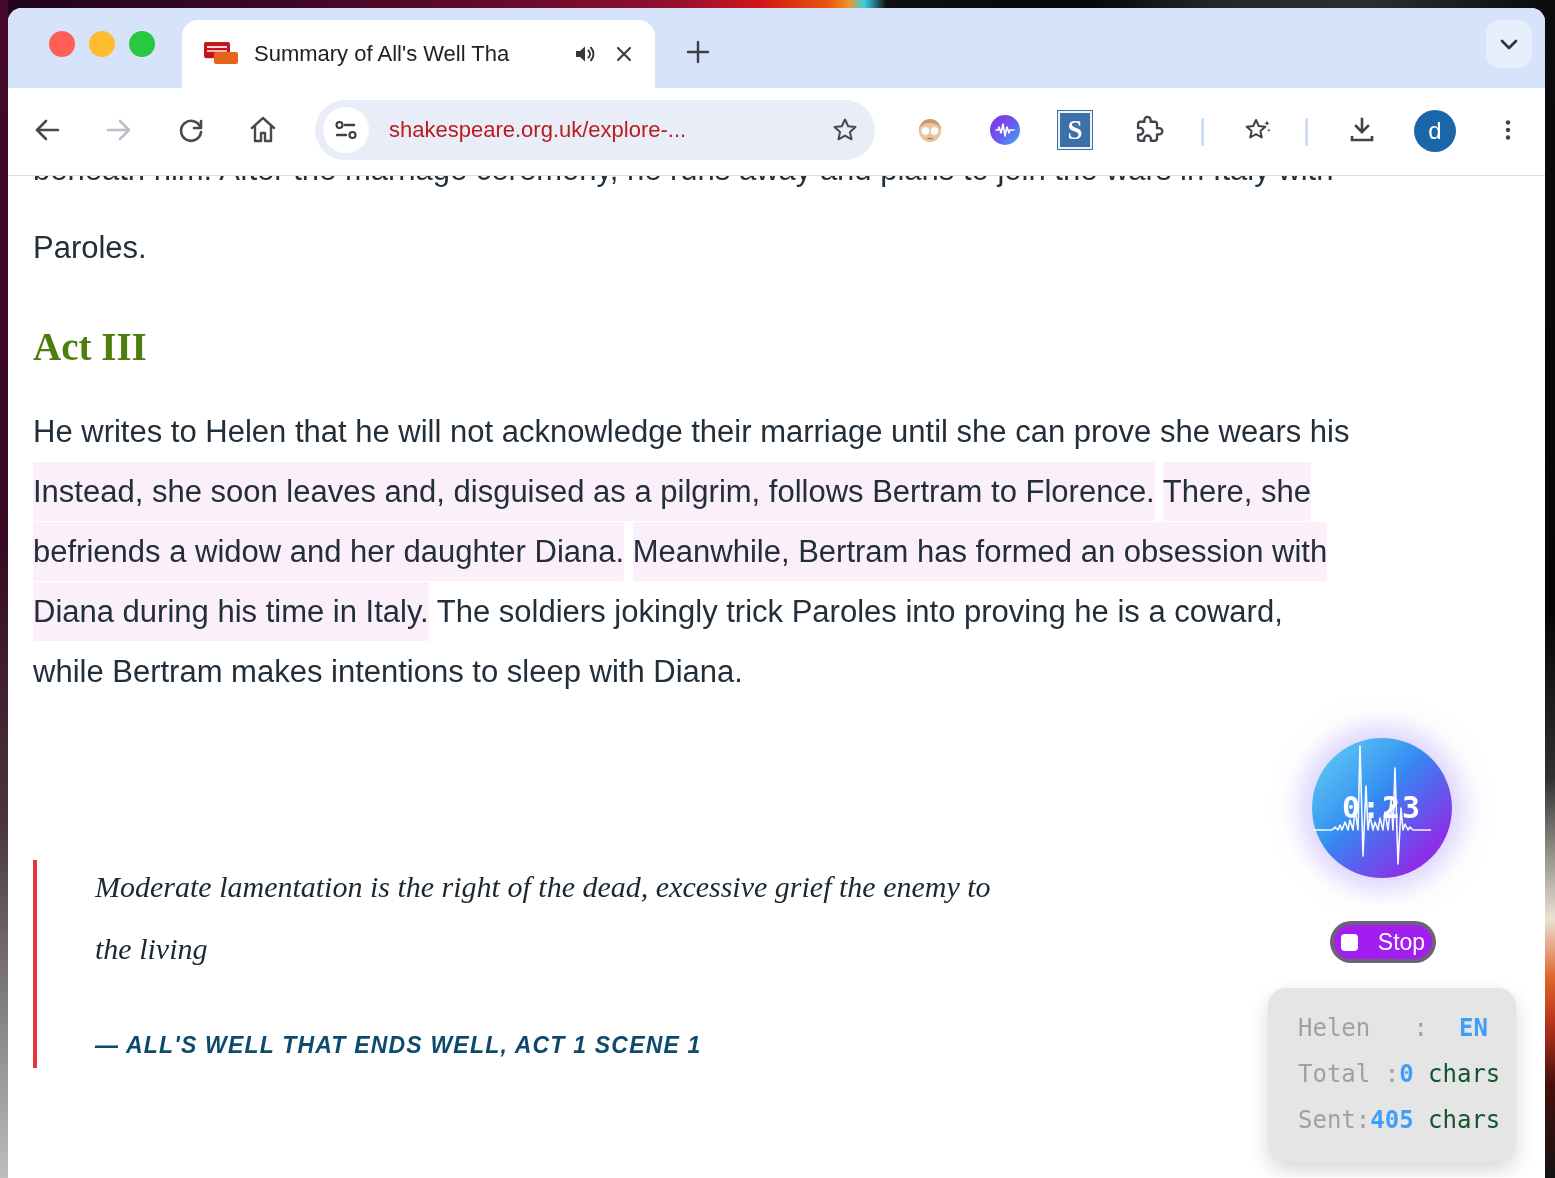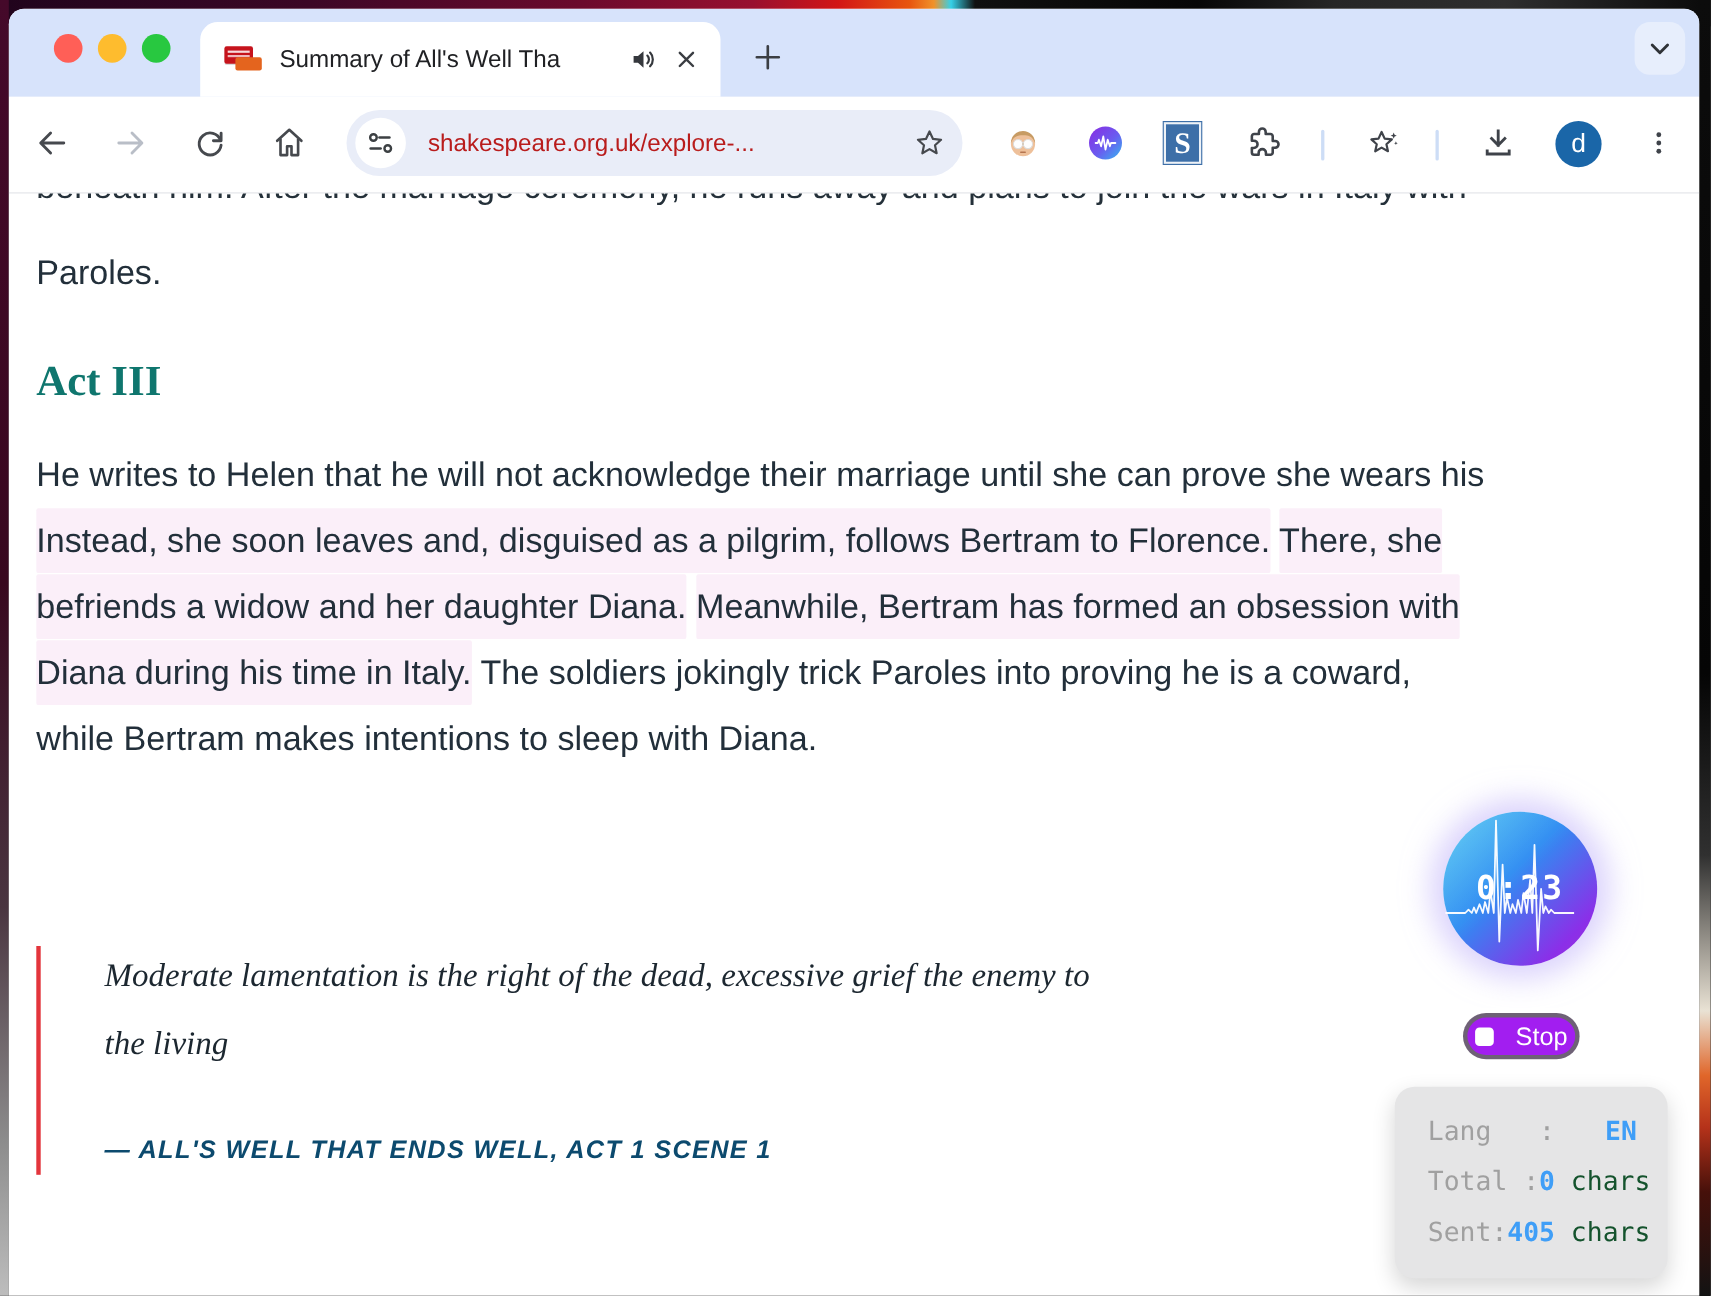--- a/index.html
+++ b/index.html
@@ -48,21 +48,21 @@
   .ext-sep { position:absolute; top:30px; width:3px; height:28px; background:#cdddf6; border-radius:2px; }
   .avatar { position:absolute; left:1406px; top:22px; width:42px; height:42px; border-radius:50%; background:#1a66a8; color:#fff; font-size:24px; display:flex; align-items:center; justify-content:center; }
   .sq-s { width:34px; height:38px; background:#3d6fa8; border:2px solid #eef2f7; outline:1px solid #3d6fa8; display:flex; align-items:center; justify-content:center;
     color:#fff; font-family:"Liberation Serif",serif; font-weight:bold; font-size:27px; }
 
   
   .content { position:relative; height:1001px; background:#fff; overflow:hidden;
     color:#222f3a; font-size:31px; }
   .clipped-line { position:absolute; left:25px; top:-27px; line-height:42px; white-space:nowrap; color:#243039; }
   .paroles { position:absolute; left:25px; top:30px;margin-top:24px; }
-  .act-heading { position:absolute; left:25px; top:148px; font-family:"Liberation Serif",serif; font-weight:bold; font-size:39px; color:#0f766e; }
+  .act-heading { position:absolute; left:25px; top:148px; font-family:"Liberation Serif",serif; font-weight:bold; font-size:39px; color:#4d7c0f; }
 
   .paragraph { position:absolute; left:25px; top:226px; right:20px; }
   .para-line { height:60px; line-height:60px; white-space:nowrap; }
   .seg-none { }
   .seg-pink { background:#fbeff9; padding:12px 0; border-radius:2px; }
   .seg-blue { color:#1e6378; padding:16px 0;
     background:linear-gradient(90deg, #fbeff9 0%, rgba(137,216,245,.55) 14%, #5ec9f2 38%, #52c5f1 82%, #83d5f4 97%, rgba(131,213,244,.6) 100%);
     border-radius:4px 18px 18px 4px; }
 
   .quote-block { position:absolute; left:25px; top:680px; }
@@ -279,21 +279,21 @@
       <div class="tts-timer">0:23</div>
     </div>
 
     <div class="stop-btn">
       <div class="stop-sq"></div>
       <div class="stop-label">Stop</div>
     </div>
 
     <div class="tts-panel">
       <div class="panel-row">
-        <span>Lang   :</span>
+        <span>Helen   :</span>
         <span><span class="val">EN</span><span class="unit"></span></span>
       </div>
       <div class="panel-row">
         <span>Total :</span>
         <span><span class="val">0</span><span class="unit"> chars</span></span>
       </div>
       <div class="panel-row">
         <span>Sent:</span>
         <span><span class="val">405</span><span class="unit"> chars</span></span>
       </div>

